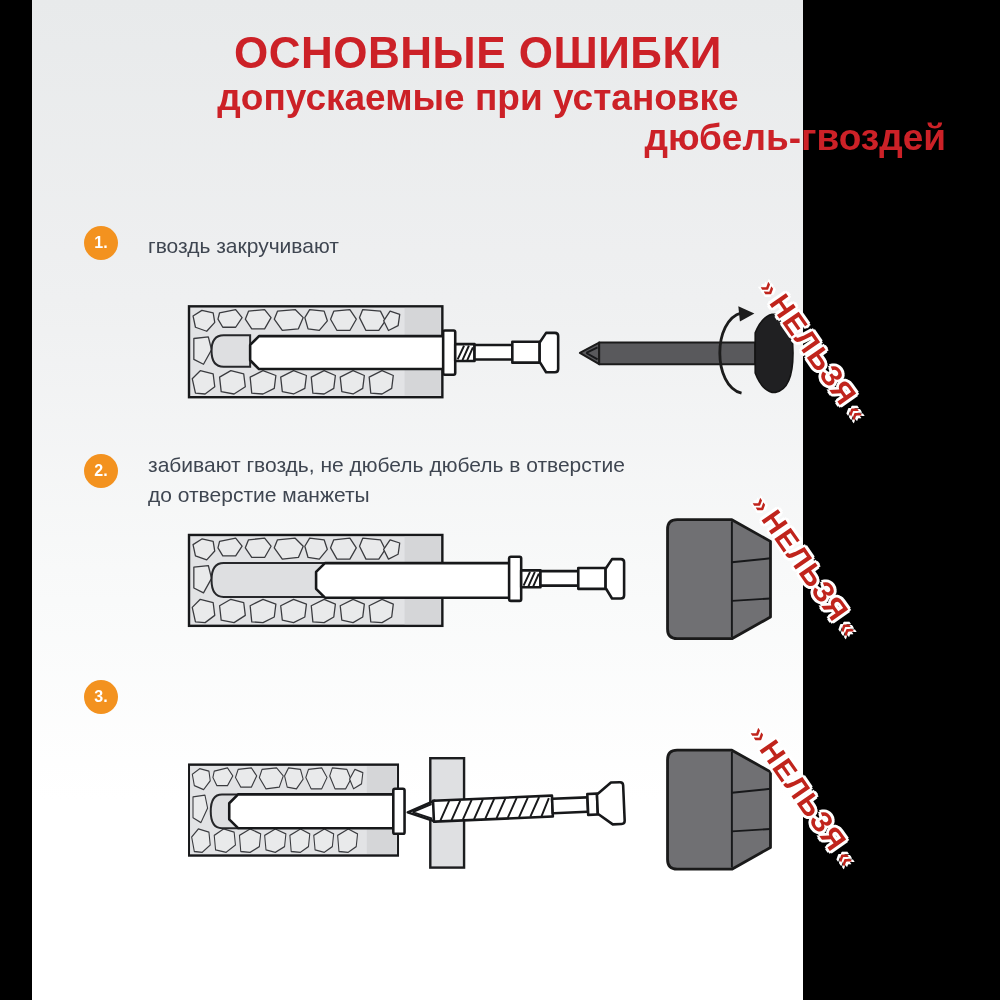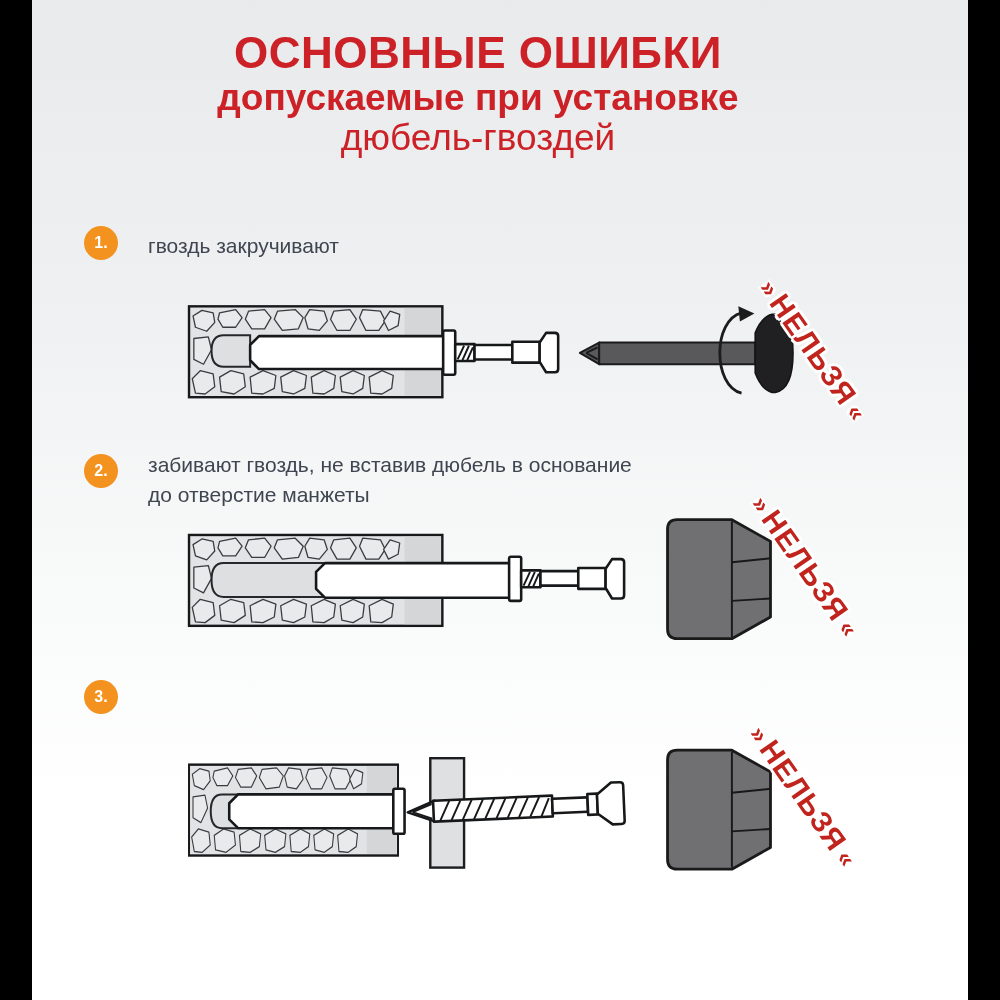--- a/index.html
+++ b/index.html
@@ -1,26 +1,26 @@
 <!DOCTYPE html>
 <html><head>
 <meta charset="utf-8">
 <style>
   html,body{margin:0;padding:0;}
   body{width:1000px;height:1000px;overflow:hidden;background:#000;font-family:"Liberation Sans",sans-serif;}
   .stage{position:relative;width:1000px;height:1000px;background:#000;}
-  .content{position:absolute;left:32px;top:0;width:936px;height:1000px;
+  .content{position:absolute;left:32px;top:0;width:771px;height:1000px;
     background:linear-gradient(180deg,#e8eaeb 0%,#eff0f1 30%,#f9fafa 60%,#ffffff 80%,#ffffff 100%);}
   .sidebar{position:absolute;top:0;width:32px;height:1000px;background:#000;}
   .sidebar.left{left:0;} .sidebar.right{right:0;}
 
   .title-wrap{position:absolute;top:28px;left:0;width:936px;text-align:center;transform:translateX(-22px);}
   .title-line1{font-size:44px;font-weight:bold;color:#cc2127;line-height:50px;letter-spacing:0.5px;}
   .title-line2{font-size:37px;font-weight:bold;color:#cc2127;line-height:40px;}
-  .title-line3{font-size:37px;font-weight:normal;color:#cc2127;line-height:40px;}
+  .title-line3{font-size:37px;font-weight:bold;color:#cc2127;line-height:40px;text-align:right;}
   .badge{position:absolute;width:34px;height:34px;border-radius:50%;background:#f3921f;
     color:#fff;font-weight:bold;font-size:16px;display:flex;align-items:center;justify-content:center;}
   .step-text{position:absolute;left:116px;color:#3f4651;font-size:21px;line-height:30px;}
 
   .illus{position:absolute;}
 
   .nelzya{position:absolute;display:flex;align-items:center;gap:5px;white-space:nowrap;
     transform:translate(-50%,-50%) rotate(55deg);}
   .nelzya-text{color:#c0241c;font-weight:bold;font-size:29px;letter-spacing:1.5px;
     text-shadow:-2px -2px 0 #fff,2px -2px 0 #fff,-2px 2px 0 #fff,2px 2px 0 #fff,0 -3px 0 #fff,0 3px 0 #fff,-3px 0 0 #fff,3px 0 0 #fff;}
@@ -93,21 +93,21 @@
       <div class="title-line3">дюбель-гвоздей</div>
     </div>
 
     <div class="badge" style="left:52px;top:226px;">1.</div>
     <div class="step-text" style="top:231px;">
       <div>гвоздь закручивают</div>
     </div>
 
     <div class="badge" style="left:52px;top:454px;">2.</div>
     <div class="step-text" style="top:450px;">
-      <div>забивают гвоздь, не вставив дюбель в основание</div>
+      <div>забивают гвоздь, не дюбель дюбель в отверстие</div>
       <div>до отверстие манжеты</div>
     </div>
 
     <div class="badge" style="left:52px;top:680px;">3.</div>
 
     <svg class="illus" style="left:153px;top:278px;" width="760" height="158" viewBox="185 278 945 158">
       <g transform="translate(190,294)">
           <use href="#wall-pattern"></use>
         </g>
       <path class="hole" d="M266,330 L233,330 Q218,330 218,349.5 Q218,369 233,369 L266,369 Z"></path>

